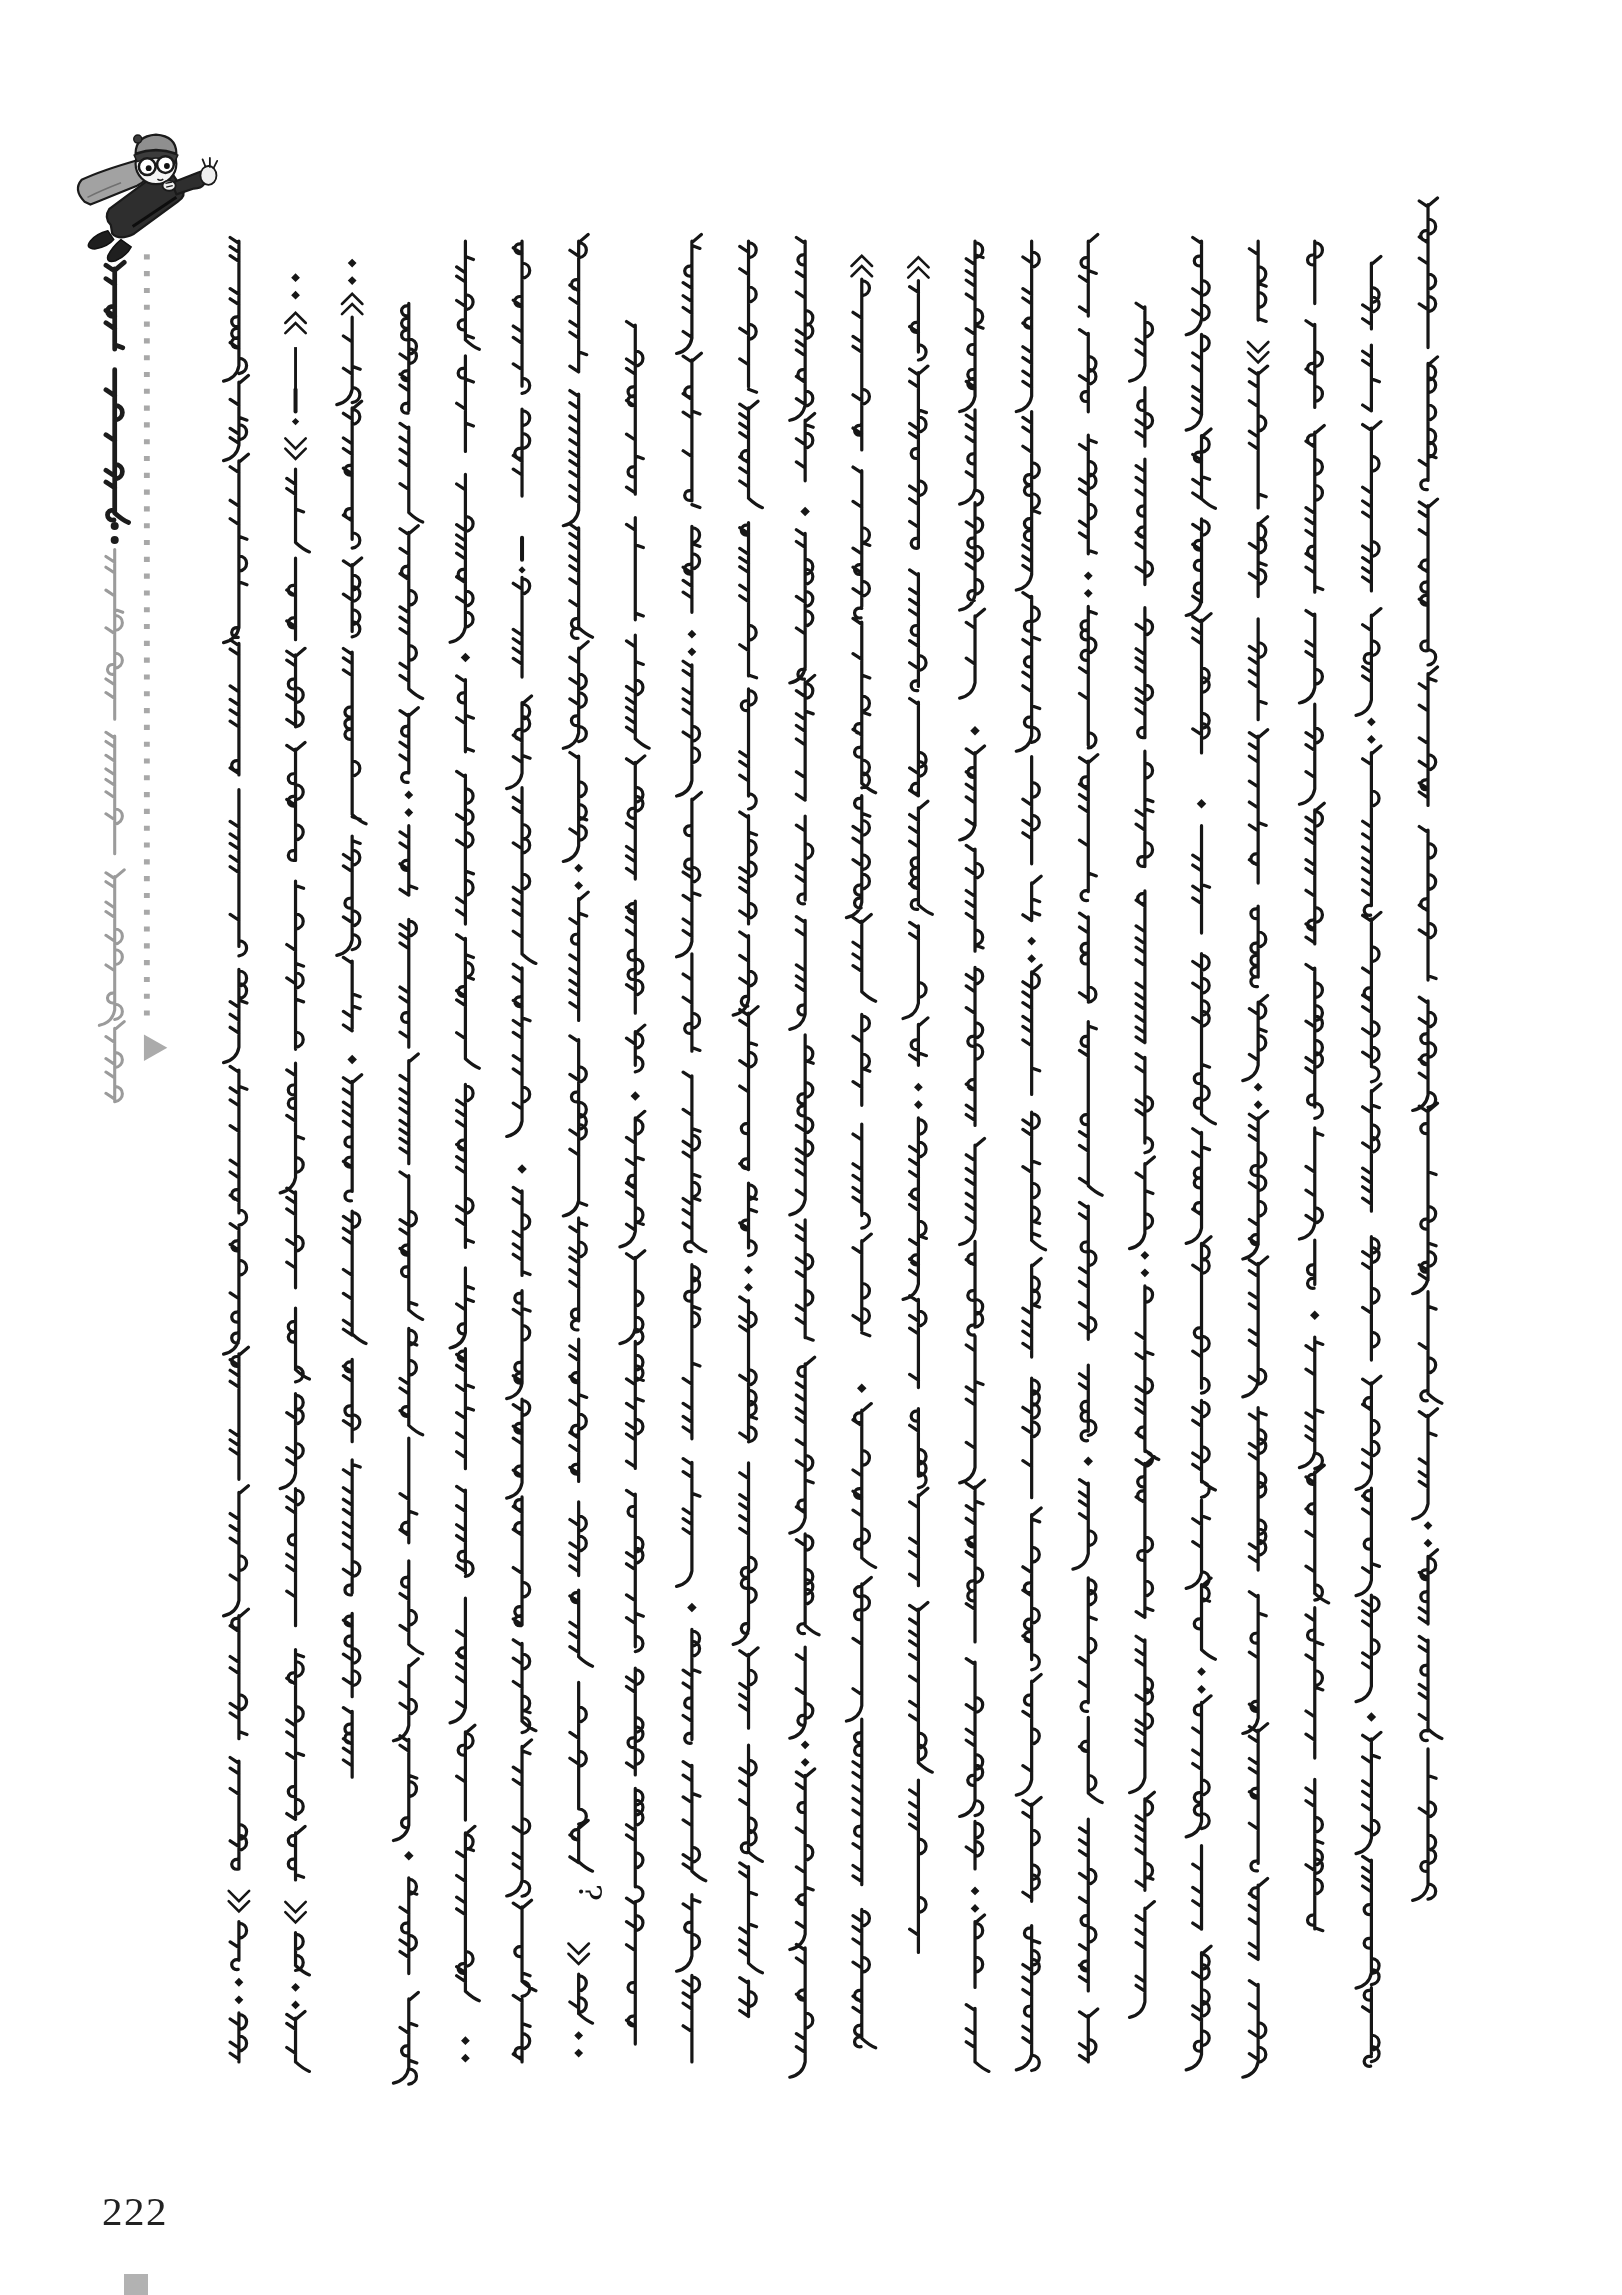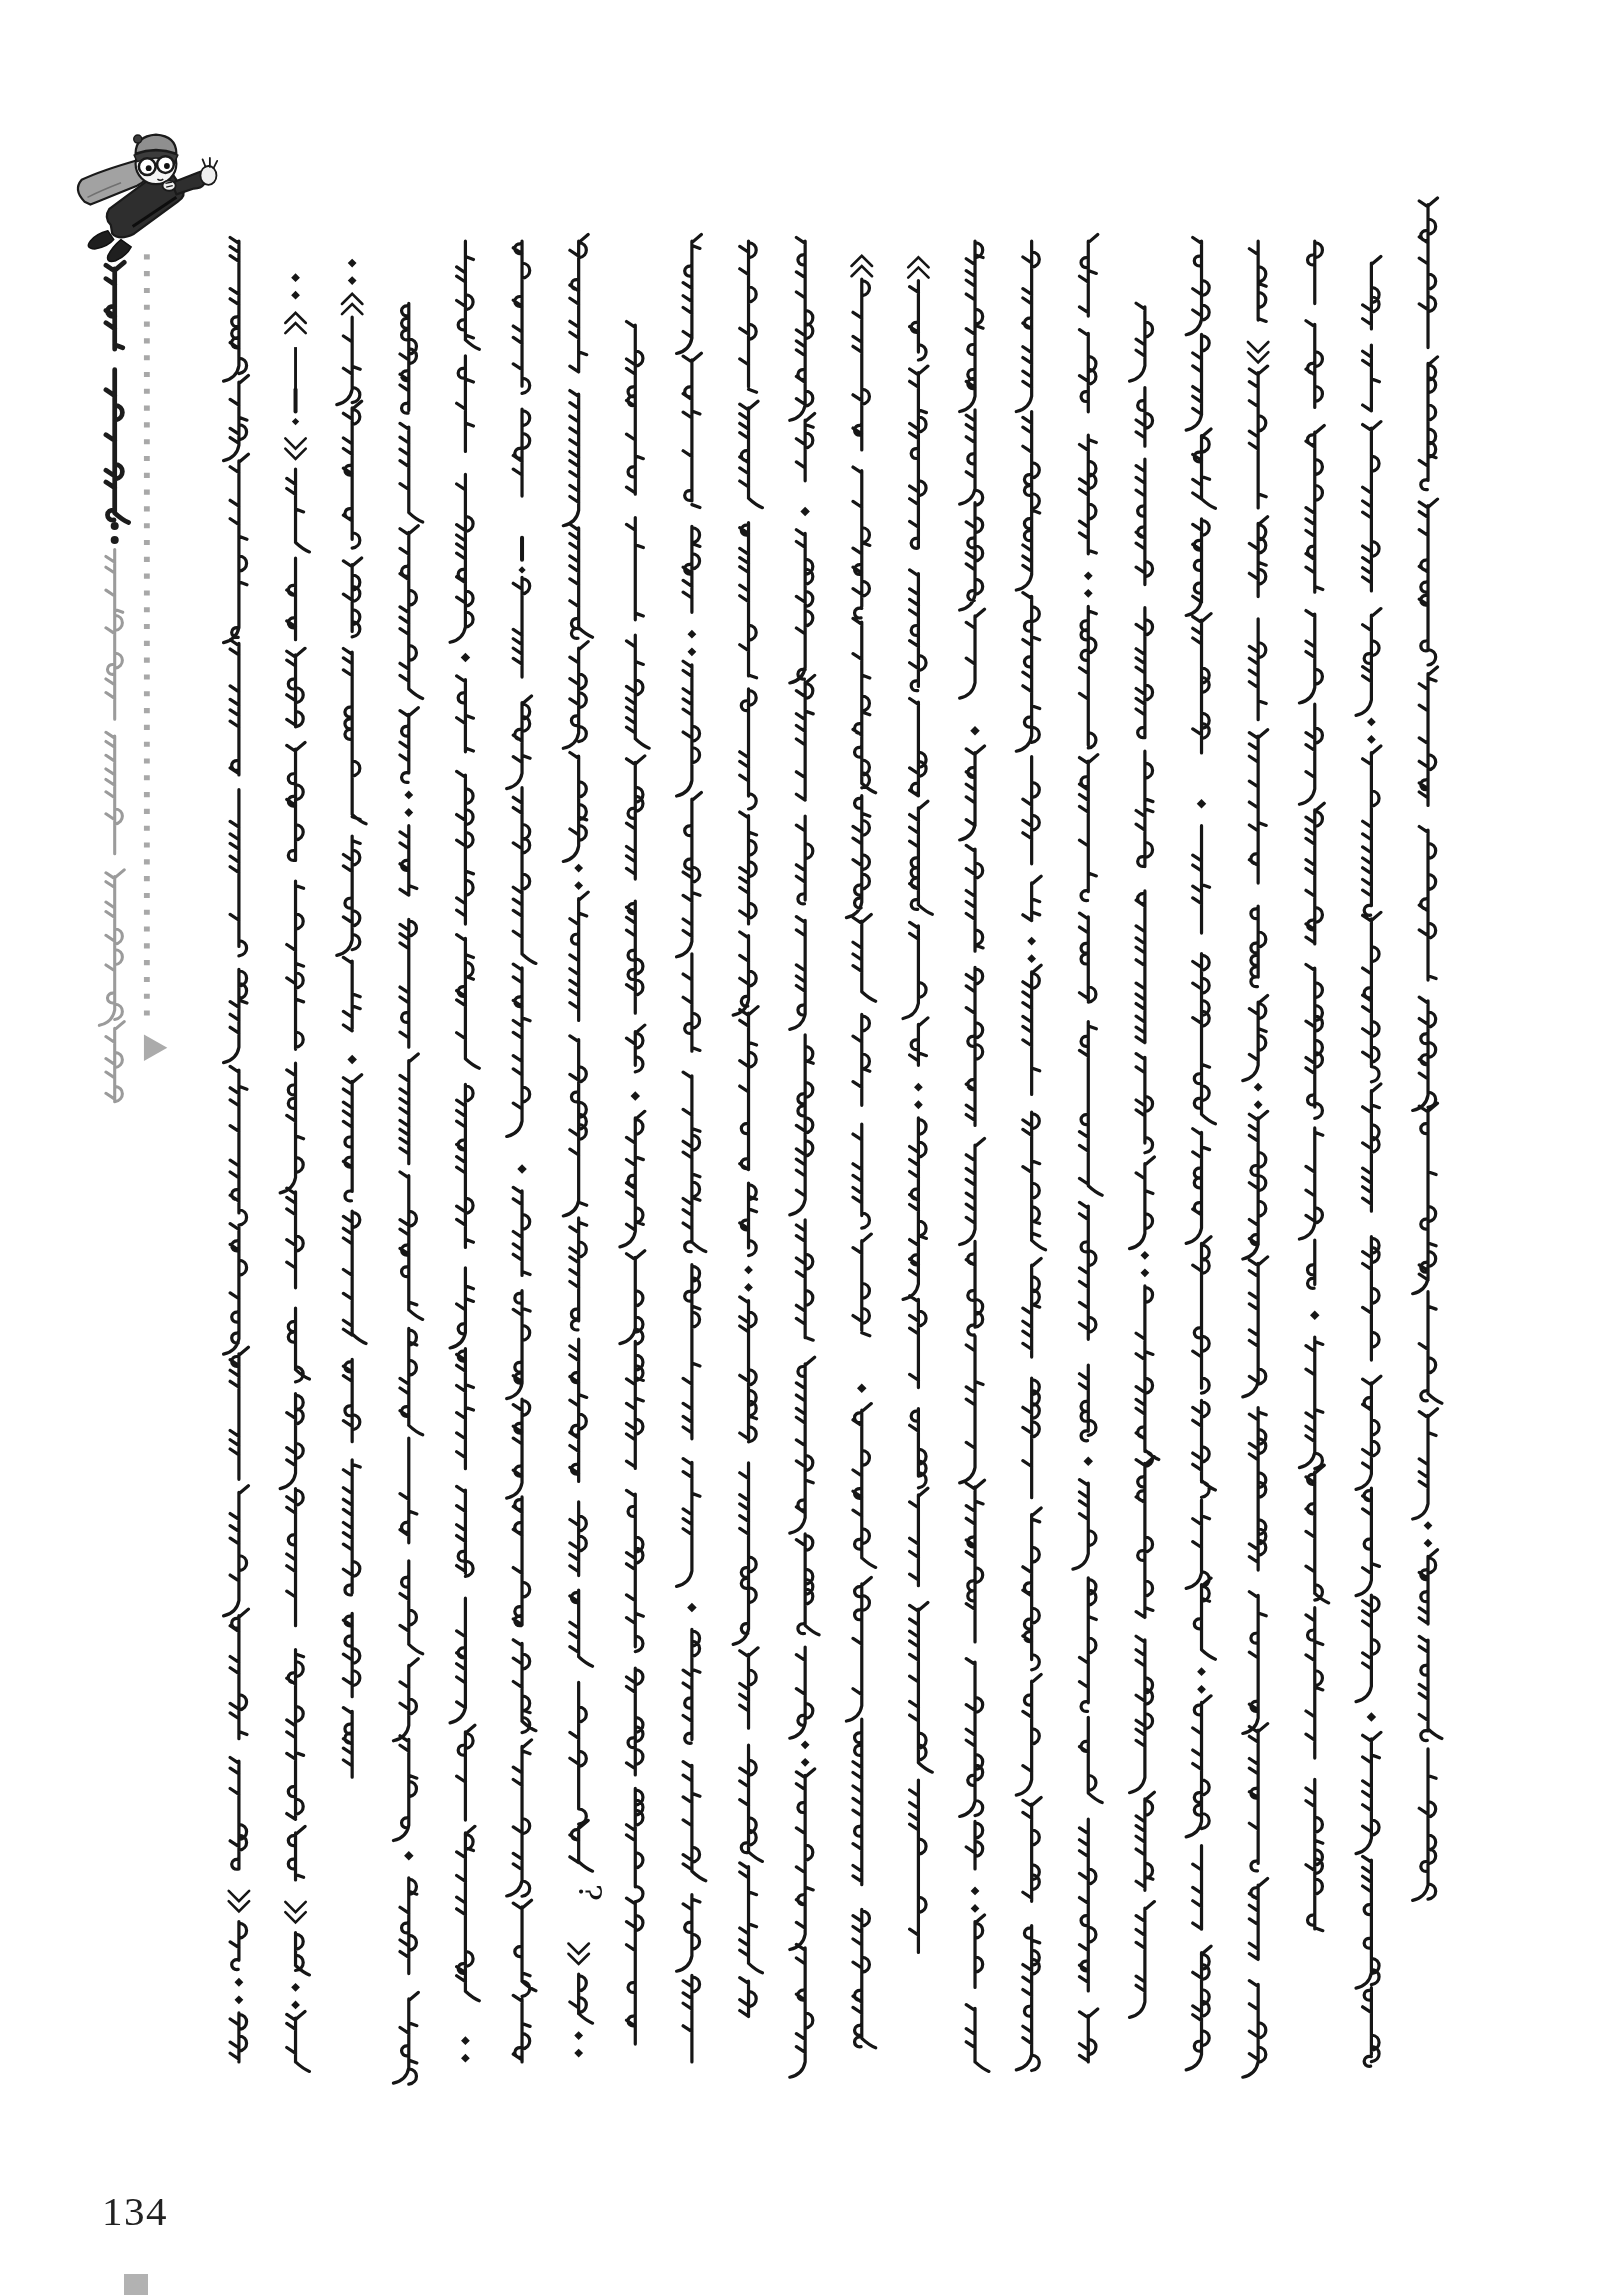--- a/index.html
+++ b/index.html
@@ -186,18 +186,18 @@
         <path d=" M1877,360.0 L1877,377.7 L1877,391.4 L1877,404.1 L1877,422.3 L1877,441.2 L1877,450.2 M1877,362.0 l13,-11 M1877,393.4 c14,1 14,19 0,21 M1877,406.1 c14,1 14,19 0,21 M1877,425.3 l-12,-8 M1877,444.2 l-12,-8 M1877,472.3 L1877,485.7 L1877,498.2 L1877,512.5 L1877,530.5 L1877,546.0 L1877,559.3 L1877,560.3 M1877,488.7 l-12,-8 M1877,501.2 l-12,-8 M1877,518.5 l11,4 M1877,562.3 l-12,-8 M1877,586.0 L1877,604.1 L1877,622.3 L1877,639.8 L1877,657.2 L1877,671.8 L1877,690.6 L1877,705.9 L1877,723.5 L1877,738.9 L1877,752.3 L1877,768.2 L1877,782.1 L1877,794.7 L1877,808.8 M1877,588.0 l13,-11 M1877,589.0 l-12,-8 M1877,624.3 c14,1 14,19 0,21 M1877,674.8 l-12,-8 M1877,693.6 l-12,-8 M1877,708.9 l-12,-8 M1877,740.9 c14,1 14,19 0,21 M1877,755.3 l-12,-8 M1877,771.2 l-12,-8 M1877,785.1 l-12,-8 M1877,797.7 l-12,-8 M1877,841.9 L1877,860.0 L1877,874.7 L1877,890.8 L1877,903.2 L1877,917.4 L1877,930.0 L1877,947.2 L1877,958.0 M1877,843.9 l13,-11 M1877,863.0 l-12,-8 M1877,876.7 c14,1 14,19 0,21 M1877,894.8 c-13,-3 -13,15 -1,13 M1877,920.4 l-12,-8 M1877,933.0 l-12,-8 M1877,958.0 q-3,17 -21,21 M1877,1030.0 L1877,1043.5 L1877,1061.2 L1877,1080.2 L1877,1099.1 L1877,1116.5 L1877,1129.0 L1877,1146.3 L1877,1164.1 L1877,1179.3 L1877,1192.7 L1877,1208.7 L1877,1223.3 L1877,1235.5 L1877,1238.8 M1877,1032.0 l13,-11 M1877,1046.5 l-12,-8 M1877,1082.2 c14,1 14,19 0,21 M1877,1132.0 l-12,-8 M1877,1149.3 l-12,-8 M1877,1167.1 l-12,-8 M1877,1182.3 l-12,-8 M1877,1195.7 l-12,-8 M1877,1211.7 l-12,-8 M1877,1226.3 l-12,-8 M1877,1239.5 c-13,-3 -13,15 -1,13 M1877,1257.7 L1877,1276.2 L1877,1293.5 L1877,1312.4 L1877,1329.9 L1877,1348.5 L1877,1366.9 L1877,1382.7 L1877,1395.8 L1877,1413.0 L1877,1430.7 L1877,1444.9 L1877,1457.7 L1877,1458.0 M1877,1259.7 l13,-11 M1877,1260.7 l-12,-8 M1877,1295.5 c14,1 14,19 0,21 M1877,1332.9 l-12,-8 M1877,1352.5 c-13,-3 -13,15 -1,13 M1877,1369.9 l-12,-8 M1877,1385.7 l-12,-8 M1877,1397.8 c14,1 14,19 0,21 M1877,1416.0 l-12,-8 M1877,1432.7 c14,1 14,19 0,21 M1877,1447.9 l-12,-8 M1877,1459.7 c14,1 14,19 0,21 M1877,1492.5 L1877,1506.0 L1877,1519.8 L1877,1537.3 L1877,1554.1 L1877,1569.2 L1877,1585.0 L1877,1603.8 L1877,1616.2 L1877,1629.2 L1877,1644.9 L1877,1657.7 M1877,1494.5 l13,-11 M1877,1512.0 l11,4 M1877,1522.8 l-12,-8 M1877,1539.3 c14,1 14,19 0,21 M1877,1556.1 c14,1 14,19 0,21 M1877,1572.2 l-12,-8 M1877,1606.8 l-12,-8 M1877,1619.2 l-12,-8 M1877,1632.2 l-12,-8 M1877,1647.9 l-12,-8 M1877,1692.5 L1877,1705.3 L1877,1718.1 L1877,1734.3 L1877,1746.6 L1877,1761.1 L1877,1779.2 L1877,1794.3 L1877,1807.5 L1877,1821.1 L1877,1838.0 L1877,1854.5 L1877,1861.4 M1877,1694.5 c14,1 14,19 0,21 M1877,1707.3 c14,1 14,19 0,21 M1877,1721.1 l-12,-8 M1877,1737.3 l-12,-8 M1877,1763.1 c14,1 14,19 0,21 M1877,1797.3 l-12,-8 M1877,1823.1 c14,1 14,19 0,21 M1877,1892.6 L1877,1909.3 L1877,1927.1 L1877,1941.3 L1877,1955.9 L1877,1969.9 L1877,1988.8 L1877,2007.4 L1877,2017.4 M1877,1894.6 l13,-11 M1877,1895.6 l-12,-8 M1877,1913.3 c-13,-3 -13,15 -1,13 M1877,1930.1 l-12,-8 M1877,1943.3 c14,1 14,19 0,21 M1877,1971.9 c14,1 14,19 0,21 M1877,1991.8 l-12,-8 M1877,2010.4 l-12,-8 M1877,2017.4 q-3,17 -21,21 M1877,2036.6 L1877,2052.3 L1877,2070.2 L1877,2084.5 L1877,2102.9 L1877,2118.5 L1877,2133.8 L1877,2150.7 L1877,2162.9 M1877,2040.6 c-13,-3 -13,15 -1,13 M1877,2055.3 l-12,-8 M1877,2073.2 l-12,-8 M1877,2106.9 c-13,-3 -13,15 -1,13 M1877,2139.8 l11,4 M1877,2153.7 l-12,-8 M1877,2162.9 q-3,17 -21,21 M1877,2183.1 L1877,2196.1 L1877,2209.8 L1877,2223.6 L1877,2241.6 L1877,2254.6 L1877,2267.2 L1877,2281.1 L1877,2294.4 L1877,2308.0 M1877,2185.1 c14,1 14,19 0,21 M1877,2199.1 l-12,-8 M1877,2212.8 l-12,-8 M1877,2226.6 l-12,-8 M1877,2243.6 c14,1 14,19 0,21 M1877,2270.2 l-12,-8 M1877,2284.1 l-12,-8 M1877,2308.0 q-3,17 -21,21 M1877,2380.0 L1877,2395.8 L1877,2409.7 L1877,2427.0 L1877,2442.4 L1877,2456.9 L1877,2475.1 L1877,2488.9 L1877,2504.4 L1877,2515.9 M1877,2382.0 l13,-11 M1877,2383.0 l-12,-8 M1877,2401.8 l11,4 M1877,2412.7 l-12,-8 M1877,2445.4 l-12,-8 M1877,2459.9 l-12,-8 M1877,2478.1 l-12,-8 M1877,2490.9 c14,1 14,19 0,21 M1877,2507.4 l-12,-8 M1877,2515.9 q-3,17 -21,21 M1877,2545.7 L1877,2560.8 L1877,2572.9 L1877,2586.3 L1877,2603.2 L1877,2617.0 L1877,2632.0 L1877,2649.2 L1877,2666.0 L1877,2678.4 L1877,2693.3 L1877,2700.1 M1877,2548.7 l-12,-8 M1877,2563.8 l-12,-8 M1877,2575.9 l-12,-8 M1877,2589.3 l-12,-8 M1877,2607.2 c-13,-3 -13,15 -1,13 M1877,2653.2 c-13,-3 -13,15 -1,13 M1877,2680.4 c14,1 14,19 0,21 M1877,2695.3 c14,1 14,19 0,21 M1877,2700.1 q-3,17 -21,21 M1877,2720.4 L1877,2735.2 L1877,2751.6 L1877,2768.1 L1877,2783.2 L1877,2798.7 L1877,2810.9 L1877,2812.0 M1877,2724.4 c-13,-3 -13,15 -1,13 M1877,2754.6 l-12,-8 M1877,2785.2 c14,1 14,19 0,21 M1877,2800.7 c14,1 14,19 0,21 M1877,2814.9 c-13,-3 -13,15 -1,13" fill="none" stroke="#161616" stroke-width="4.4" stroke-linecap="round" stroke-linejoin="round"></path>
         <path d="M1877,982 L1883,988 L1877,994 L1871,988 Z M1877,1006 L1883,1012 L1877,1018 L1871,1012 Z " fill="#161616"></path>
         <path d="M1877,2343.5 L1883.5,2350 L1877,2356.5 L1870.5,2350 Z " fill="#161616"></path>
       </g>
       <g>
         <path d=" M1954.5,280.0 L1954.5,297.7 L1954.5,312.0 L1954.5,329.3 L1954.5,342.2 L1954.5,358.3 L1954.5,372.9 L1954.5,385.9 L1954.5,403.7 L1954.5,420.8 L1954.5,435.9 L1954.5,452.1 L1954.5,465.1 L1954.5,475.7 M1954.5,282.0 l13,-11 M1954.5,283.0 l-12,-8 M1954.5,299.7 c14,1 14,19 0,21 M1954.5,316.0 c-13,-3 -13,15 -1,13 M1954.5,332.3 l-12,-8 M1954.5,361.3 l-12,-8 M1954.5,374.9 c14,1 14,19 0,21 M1954.5,405.7 c14,1 14,19 0,21 M1954.5,423.8 l-12,-8 M1954.5,497.4 L1954.5,514.6 L1954.5,533.3 L1954.5,551.9 L1954.5,566.3 L1954.5,584.8 L1954.5,602.8 L1954.5,616.3 L1954.5,635.1 L1954.5,653.0 L1954.5,657.5 M1954.5,499.4 l13,-11 M1954.5,499.4 c14,1 14,19 0,21 M1954.5,516.6 c14,1 14,19 0,21 M1954.5,553.9 c14,1 14,19 0,21 M1954.5,586.8 c14,1 14,19 0,21 M1954.5,604.8 c14,1 14,19 0,21 M1954.5,622.3 l11,4 M1954.5,638.1 l-12,-8 M1954.5,657.0 c-13,-3 -13,15 -1,13 M1954.5,692.1 L1954.5,705.1 L1954.5,717.9 L1954.5,729.9 L1954.5,746.3 L1954.5,763.0 L1954.5,780.2 L1954.5,793.1 L1954.5,811.1 L1954.5,824.9 L1954.5,843.8 L1954.5,857.1 L1954.5,873.6 L1954.5,887.1 L1954.5,889.4 M1954.5,694.1 l13,-11 M1954.5,695.1 l-12,-8 M1954.5,708.1 l-12,-8 M1954.5,732.9 l-12,-8 M1954.5,767.0 c-13,-3 -13,15 -1,13 M1954.5,783.2 l-12,-8 M1954.5,797.1 c-13,-3 -13,15 -1,13 M1954.5,815.1 c-13,-3 -13,15 -1,13 M1954.5,827.9 l-12,-8 M1954.5,877.6 c-13,-3 -13,15 -1,13 M1954.5,889.1 c14,1 14,19 0,21 M1954.5,921.9 L1954.5,940.8 L1954.5,956.6 L1954.5,970.0 L1954.5,985.7 L1954.5,1000.8 L1954.5,1014.8 L1954.5,1030.8 L1954.5,1046.9 L1954.5,1063.7 L1954.5,1076.5 L1954.5,1088.9 L1954.5,1102.3 M1954.5,923.9 l13,-11 M1954.5,927.9 l11,4 M1954.5,943.8 l-12,-8 M1954.5,973.0 l-12,-8 M1954.5,1017.8 l-12,-8 M1954.5,1032.8 c14,1 14,19 0,21 M1954.5,1049.9 l-12,-8 M1954.5,1067.7 c-13,-3 -13,15 -1,13 M1954.5,1079.5 l-12,-8 M1954.5,1091.9 l-12,-8 M1954.5,1136.2 L1954.5,1152.3 L1954.5,1165.5 L1954.5,1180.4 L1954.5,1194.8 L1954.5,1212.4 L1954.5,1226.6 L1954.5,1243.8 L1954.5,1261.3 L1954.5,1277.6 L1954.5,1294.5 L1954.5,1310.4 L1954.5,1329.3 L1954.5,1341.4 M1954.5,1139.2 l-12,-8 M1954.5,1154.3 c14,1 14,19 0,21 M1954.5,1196.8 c14,1 14,19 0,21 M1954.5,1230.6 c-13,-3 -13,15 -1,13 M1954.5,1246.8 l-12,-8 M1954.5,1263.3 c14,1 14,19 0,21 M1954.5,1280.6 l-12,-8 M1954.5,1335.3 l11,4 M1954.5,1369.8 L1954.5,1383.0 L1954.5,1399.0 L1954.5,1411.3 L1954.5,1424.6 L1954.5,1439.9 L1954.5,1454.9 L1954.5,1473.7 L1954.5,1492.6 L1954.5,1498.8 M1954.5,1372.8 l-12,-8 M1954.5,1385.0 c14,1 14,19 0,21 M1954.5,1402.0 l-12,-8 M1954.5,1415.3 c-13,-3 -13,15 -1,13 M1954.5,1426.6 c14,1 14,19 0,21 M1954.5,1443.9 c-13,-3 -13,15 -1,13 M1954.5,1457.9 l-12,-8 M1954.5,1476.7 l-12,-8 M1954.5,1494.6 c14,1 14,19 0,21 M1954.5,1498.8 q-3,17 -21,21 M1954.5,1518.9 L1954.5,1534.3 L1954.5,1546.8 L1954.5,1560.8 L1954.5,1579.4 L1954.5,1597.6 L1954.5,1613.6 L1954.5,1631.4 L1954.5,1649.2 L1954.5,1665.0 L1954.5,1677.0 L1954.5,1695.1 L1954.5,1710.6 L1954.5,1724.1 L1954.5,1736.1 L1954.5,1748.9 L1954.5,1749.6 M1954.5,1520.9 l13,-11 M1954.5,1521.9 l-12,-8 M1954.5,1538.3 c-13,-3 -13,15 -1,13 M1954.5,1603.6 l11,4 M1954.5,1651.2 c14,1 14,19 0,21 M1954.5,1669.0 c-13,-3 -13,15 -1,13 M1954.5,1701.1 l11,4 M1954.5,1712.6 c14,1 14,19 0,21 M1954.5,1728.1 c-13,-3 -13,15 -1,13 M1954.5,1739.1 l-12,-8 M1954.5,1751.9 l-12,-8 M1954.5,1749.6 q-3,17 -21,21 M1954.5,1767.8 L1954.5,1781.7 L1954.5,1799.5 L1954.5,1816.5 L1954.5,1830.6 L1954.5,1843.9 L1954.5,1856.2 L1954.5,1869.1 L1954.5,1882.1 L1954.5,1900.0 L1954.5,1907.5 M1954.5,1787.7 l11,4 M1954.5,1846.9 l-12,-8 M1954.5,1858.2 c14,1 14,19 0,21 M1954.5,1904.0 c-13,-3 -13,15 -1,13 M1954.5,1907.5 q11,10 19,13 M1954.5,1937.1 L1954.5,1954.7 L1954.5,1967.8 L1954.5,1983.8 L1954.5,2001.7 L1954.5,2019.3 L1954.5,2032.4 L1954.5,2045.5 L1954.5,2058.0 M1954.5,1939.1 l13,-11 M1954.5,1940.1 l-12,-8 M1954.5,1960.7 l11,4 M1954.5,2004.7 l-12,-8 M1954.5,2022.3 l-12,-8 M1954.5,2035.4 l-12,-8 M1954.5,2058.0 q-3,17 -21,21 M1954.5,2130.0 L1954.5,2144.8 L1954.5,2157.2 L1954.5,2175.0 L1954.5,2190.5 L1954.5,2205.7 L1954.5,2219.1 L1954.5,2222.8 M1954.5,2132.0 l13,-11 M1954.5,2132.0 c14,1 14,19 0,21 M1954.5,2148.8 c-13,-3 -13,15 -1,13 M1954.5,2160.2 l-12,-8 M1954.5,2179.0 c-13,-3 -13,15 -1,13 M1954.5,2208.7 l-12,-8 M1954.5,2222.1 l-12,-8 M1954.5,2244.7 L1954.5,2258.2 L1954.5,2275.6 L1954.5,2291.9 L1954.5,2310.4 L1954.5,2322.7 L1954.5,2337.5 L1954.5,2351.5 L1954.5,2365.0 L1954.5,2366.4 M1954.5,2247.7 l-12,-8 M1954.5,2261.2 l-12,-8 M1954.5,2279.6 c-13,-3 -13,15 -1,13 M1954.5,2313.4 l-12,-8 M1954.5,2325.7 l-12,-8 M1954.5,2354.5 l-12,-8 M1954.5,2369.0 c-13,-3 -13,15 -1,13 M1954.5,2366.4 q11,10 19,13 M1954.5,2393.6 L1954.5,2409.2 L1954.5,2423.9 L1954.5,2436.6 L1954.5,2451.5 L1954.5,2463.8 L1954.5,2479.9 L1954.5,2493.5 L1954.5,2509.4 L1954.5,2528.0 L1954.5,2544.1 L1954.5,2559.6 L1954.5,2576.3 L1954.5,2580.0 M1954.5,2429.9 l11,4 M1954.5,2465.8 c14,1 14,19 0,21 M1954.5,2482.9 l-12,-8 M1954.5,2511.4 c14,1 14,19 0,21 M1954.5,2530.0 c14,1 14,19 0,21 M1954.5,2548.1 c-13,-3 -13,15 -1,13 M1954.5,2578.3 c14,1 14,19 0,21 M1954.5,2580.0 q-3,17 -21,21" fill="none" stroke="#161616" stroke-width="4.4" stroke-linecap="round" stroke-linejoin="round"></path>
         <path d="M1954.5,2082 L1960.5,2088 L1954.5,2094 L1948.5,2088 Z M1954.5,2106 L1960.5,2112 L1954.5,2118 L1948.5,2112 Z " fill="#161616"></path>
       </g>
     </svg>
 
-  <div class="pagenum" style="left: 102px; top: 2187px; font-size: 41px; color: rgb(34, 34, 34);">134</div>
+  <div class="pagenum" style="left: 102px; top: 2187px; font-size: 41px; color: rgb(34, 34, 34);">222</div>
 
   <div class="footerbar" style="left: 124px; top: 2274px; width: 24px; height: 21px; background: rgb(178, 178, 178);"></div>
 
 </div>
 
 
 </body></html>

